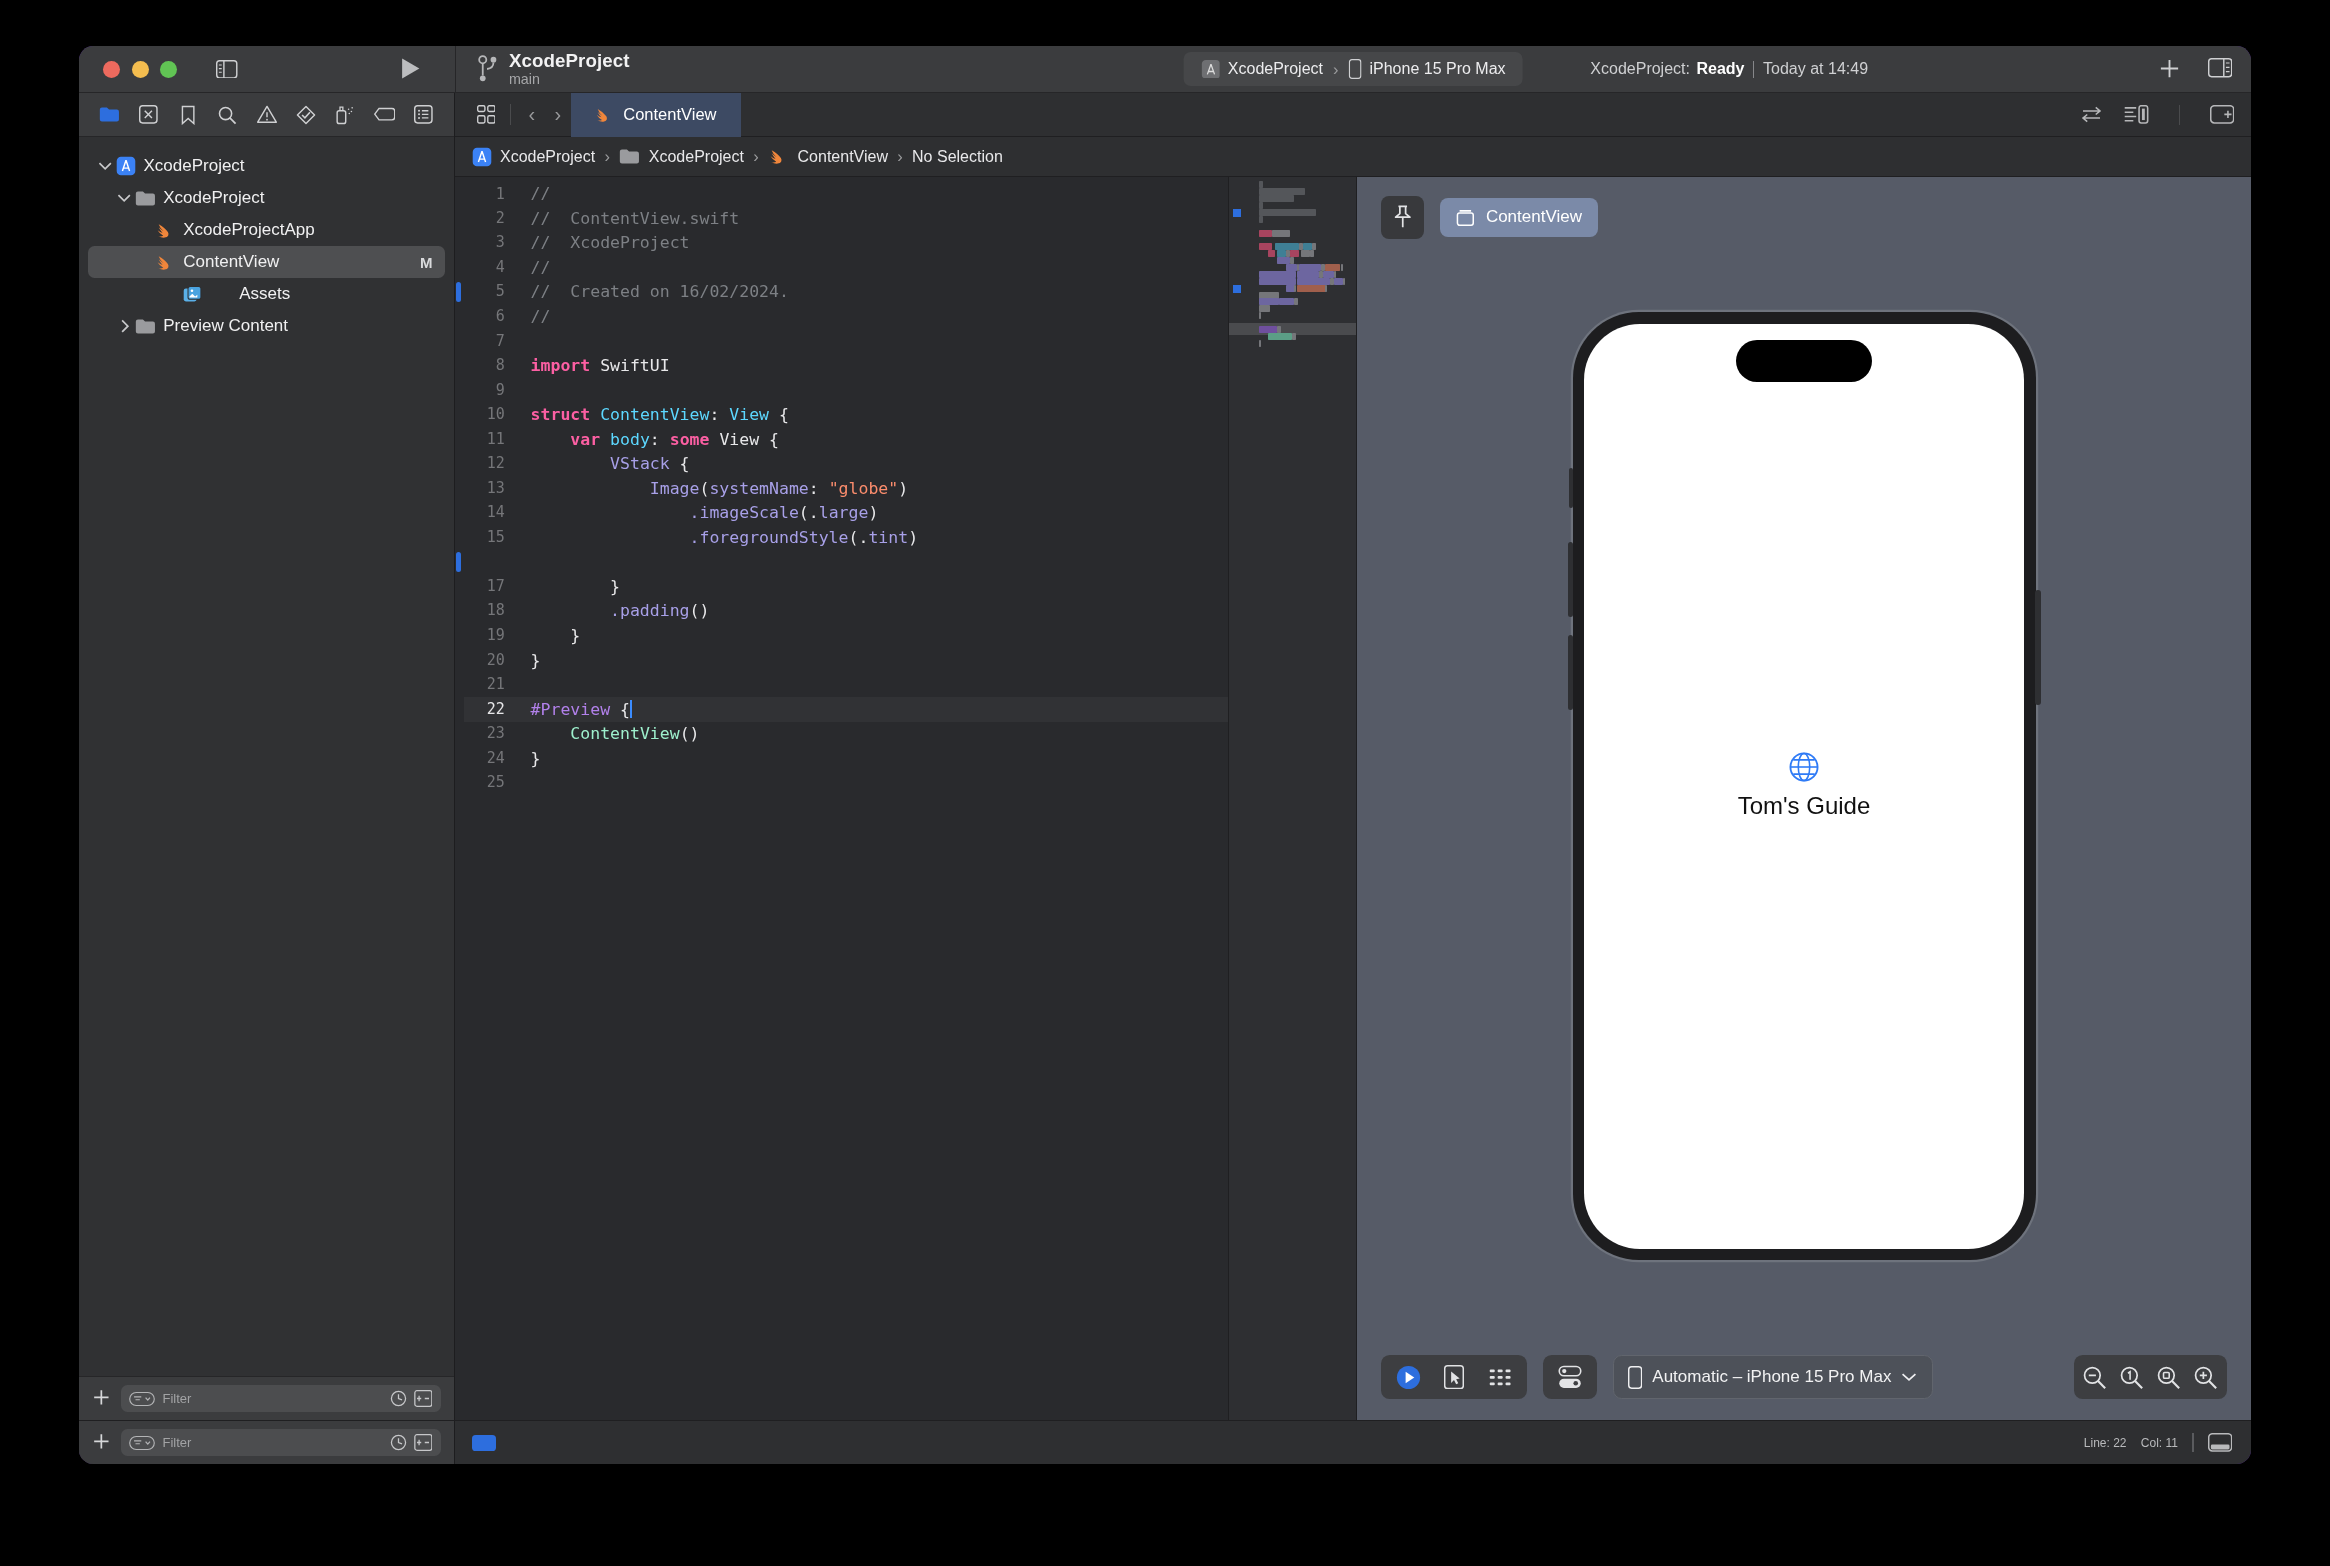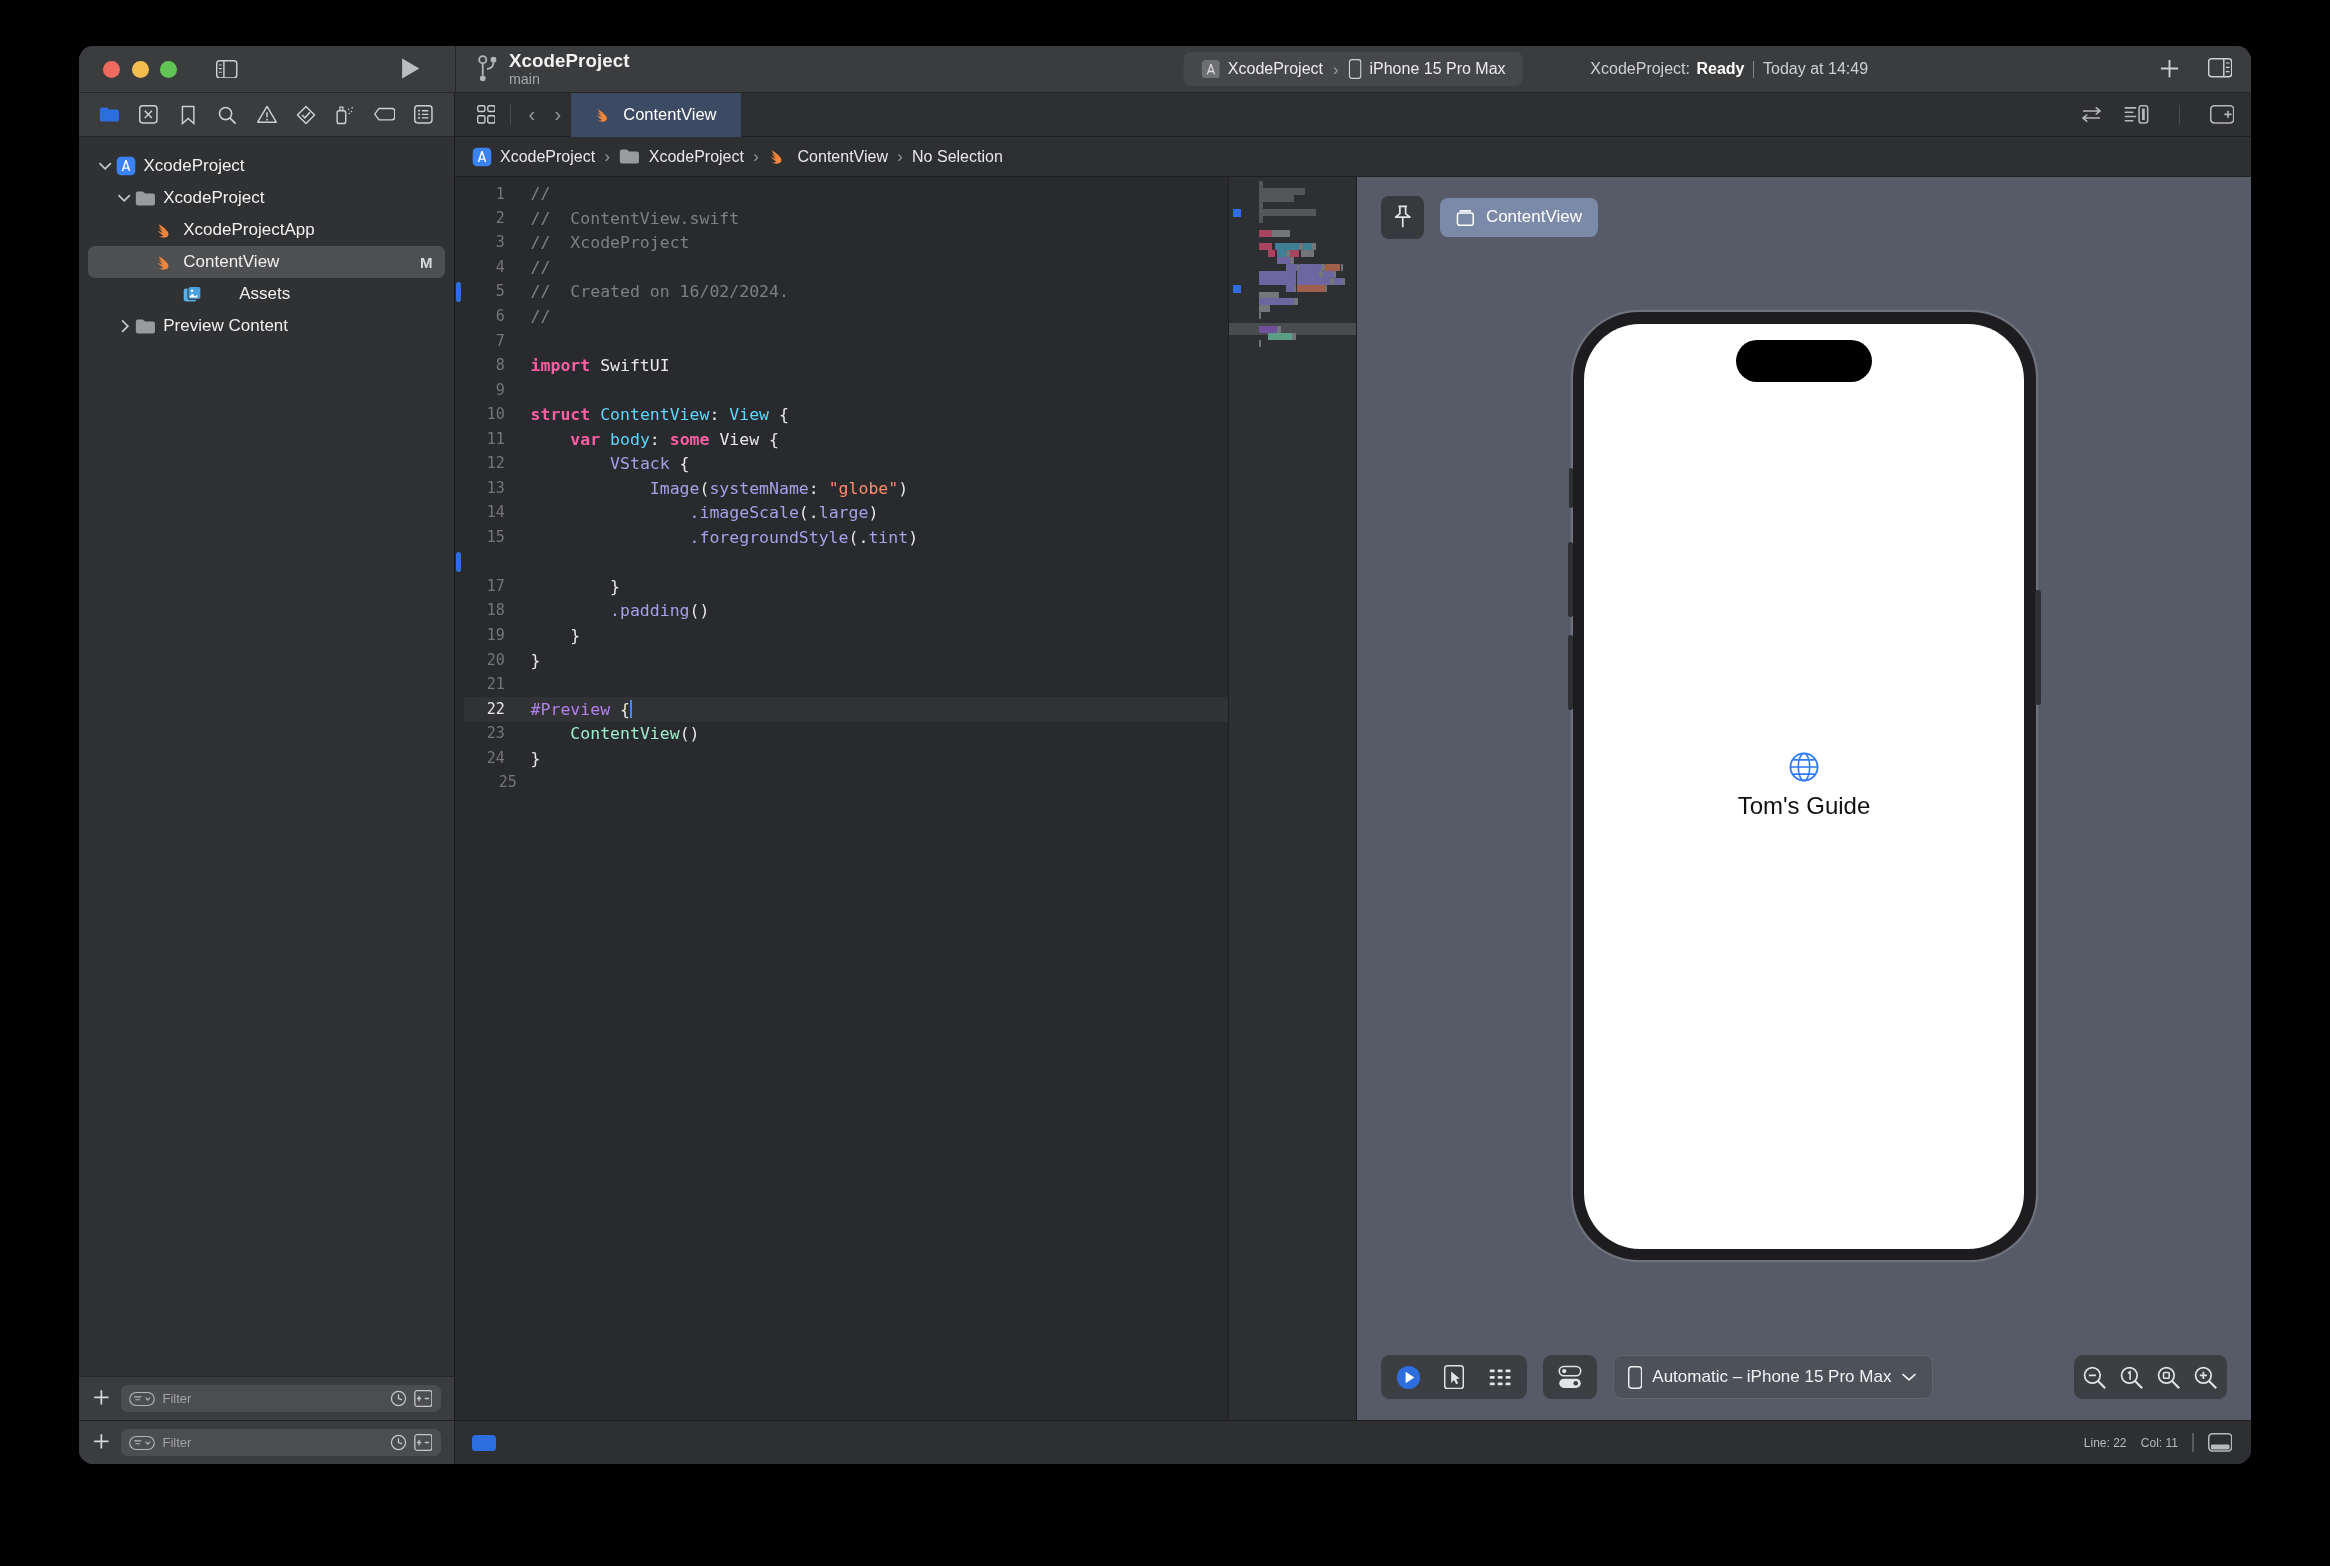--- a/index.html
+++ b/index.html
@@ -613,21 +613,21 @@
                 <span class="ctext"><span class="mac">#Preview</span><span class="pl"> {</span><span class="caret"></span></span>
               </div>
               <div class="codeline" style="position: absolute; left: 0px; right: 0px; top: 544px;">
                 <span class="lno">23</span>
                 <span class="ctext"><span class="pl">    </span><span class="ty2">ContentView</span><span class="pl">()</span></span>
               </div>
               <div class="codeline" style="position: absolute; left: 0px; right: 0px; top: 569px;">
                 <span class="lno">24</span>
                 <span class="ctext"><span class="pl">}</span></span>
               </div>
-              <div class="codeline" style="position: absolute; left: 12px; right: 0px; top: 593px;">
+              <div class="codeline" style="position: absolute; left: 0px; right: 0px; top: 593px;">
                 <span class="lno">25</span>
                 <span class="ctext"></span>
               </div>
             </div>
           <div class="minimap" id="minimap">
               <div class="mm-cur" style="top: 146px;"></div>
               <div class="mmline" style="left: 30px; top: 4.3px; width: 4.4px; background: rgb(84, 86, 90);"></div>
               <div class="mmline" style="left: 30px; top: 11.2px; width: 46px; background: rgb(84, 86, 90);"></div>
               <div class="mmline" style="left: 30px; top: 18px; width: 35px; background: rgb(84, 86, 90);"></div>
               <div class="mmline" style="left: 30px; top: 25px; width: 4.4px; background: rgb(84, 86, 90);"></div>

